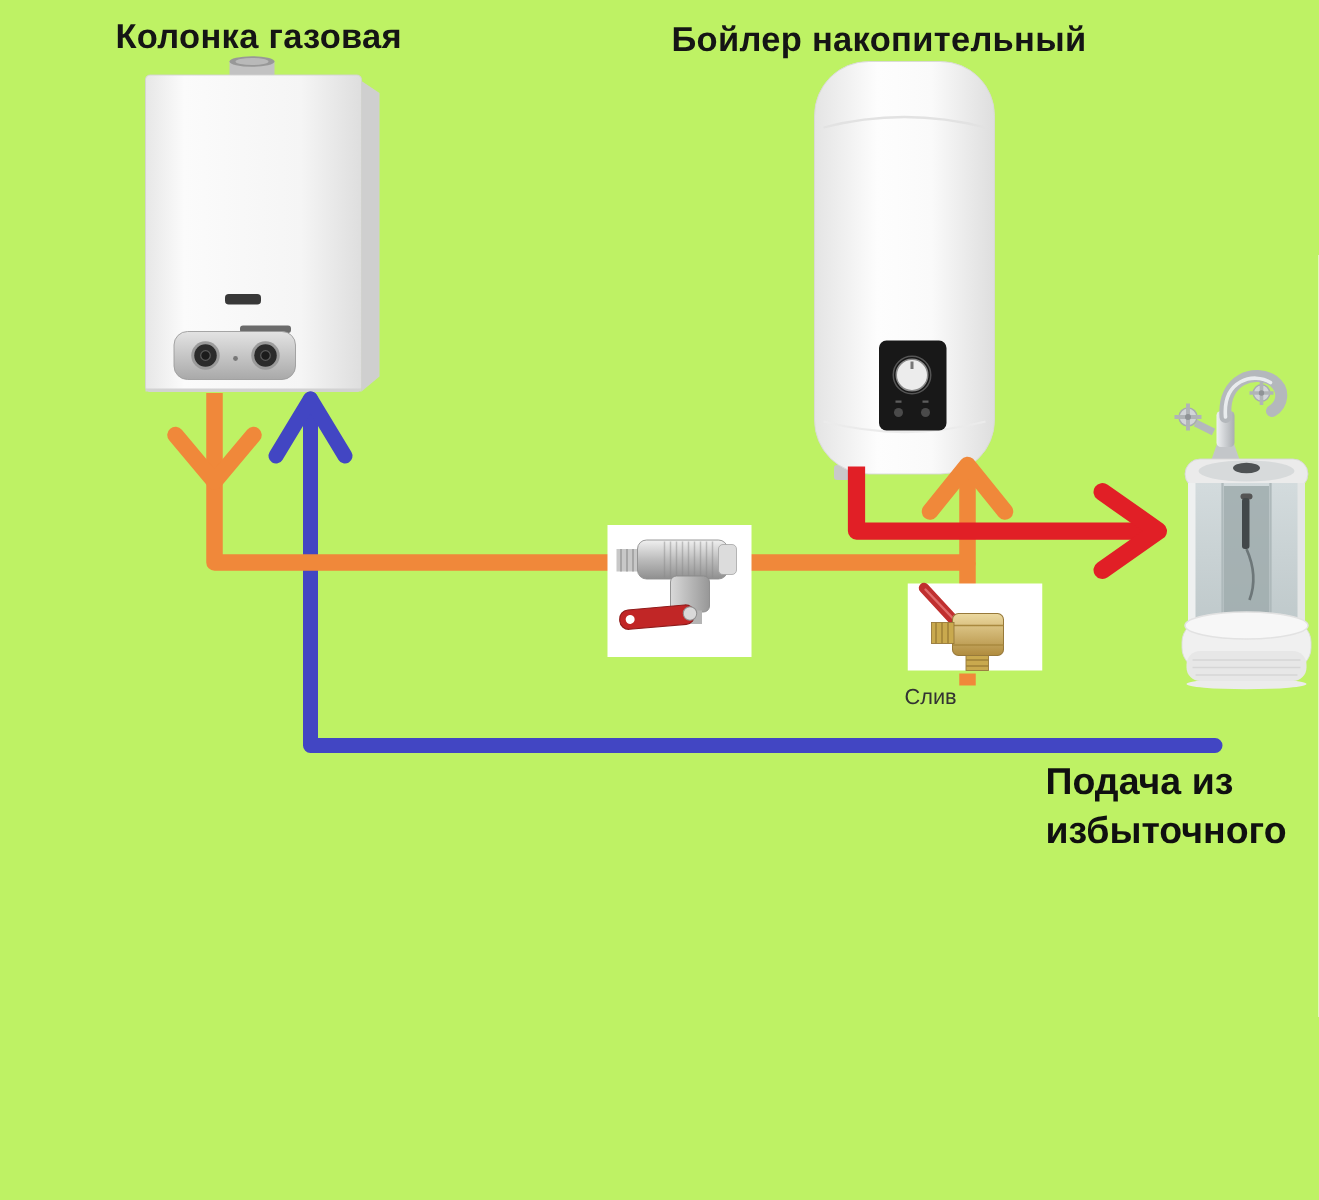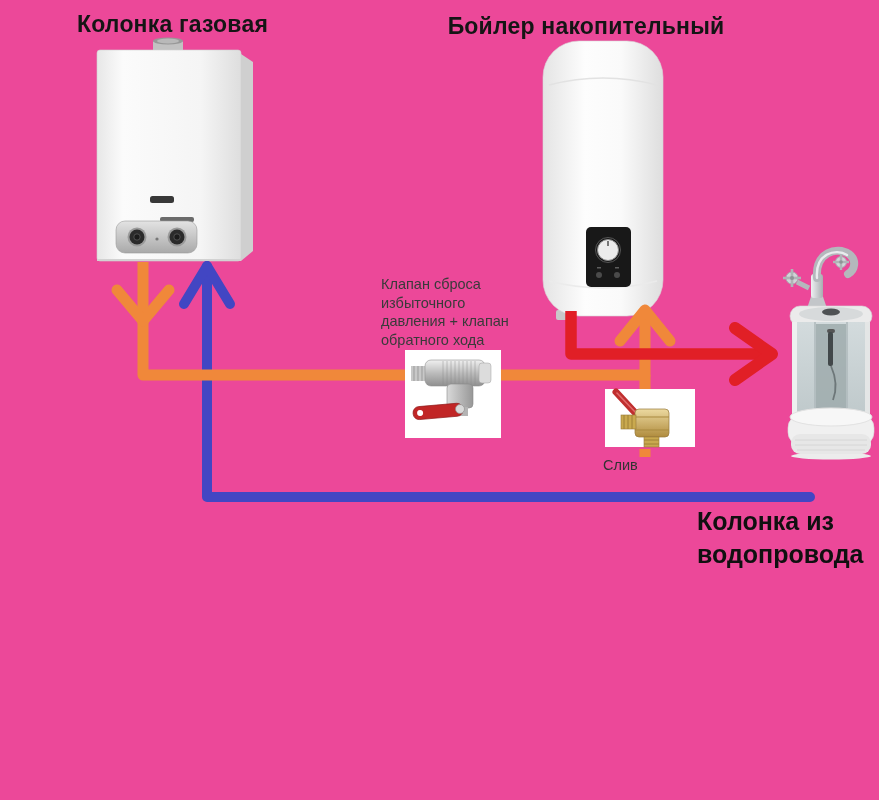--- a/index.html
+++ b/index.html
@@ -1,20 +1,20 @@
 <!DOCTYPE html>
 <html style="--cold: #4246c3; --warm: #f0883a; --hot: #e11f26;"><head>
 <meta charset="utf-8">
 <style>
   html, body { margin: 0; padding: 0; background: #ffffff; }
   #canvas {
     position: relative;
     width: 879px;
     height: 800px;
-    background: #ec4899;
+    background: #bef264;
     overflow: hidden;
     font-family: "Liberation Sans", sans-serif;
   }
   .abs { position: absolute; }
   .title {
     font-weight: bold;
     font-size: 23px;
     color: #151515;
     text-align: center;
     letter-spacing: 0.2px;
@@ -222,20 +222,19 @@
     <rect x="30" y="24" width="34" height="28" rx="4" fill="url(#dv-brass)" stroke="#97793a" stroke-width="0.7"></rect>
     <path d="M30,32 H64 M30,45 H64" stroke="#a9893f" stroke-width="1"></path>
     <rect x="16" y="30" width="15" height="14" fill="#c9a94e" stroke="#97793a" stroke-width="0.6"></rect>
     <path d="M19,30 V44 M23,30 V44 M27,30 V44" stroke="#9e8037" stroke-width="1"></path>
     <rect x="39" y="52" width="15" height="10" fill="#c9a94e" stroke="#97793a" stroke-width="0.6"></rect>
     <path d="M39,55 H54 M39,59 H54" stroke="#9e8037" stroke-width="1"></path>
   </svg>
 
   <div class="abs title" id="title-gas">Колонка газовая</div>
   <div class="abs title" id="title-boiler">Бойлер накопительный</div>
-  <div class="abs" id="valve-label">Клапан сброса избыточного давления + клапан обратного хода</div>
   <div class="abs" id="drain-label">Слив</div>
   <div class="abs" id="supply-label">
-    <span>Колонка из</span>
-    <span>водопровода</span>
+    <span>Подача из</span>
+    <span>избыточного</span>
   </div>
 
 </div>
 
 </body></html>

